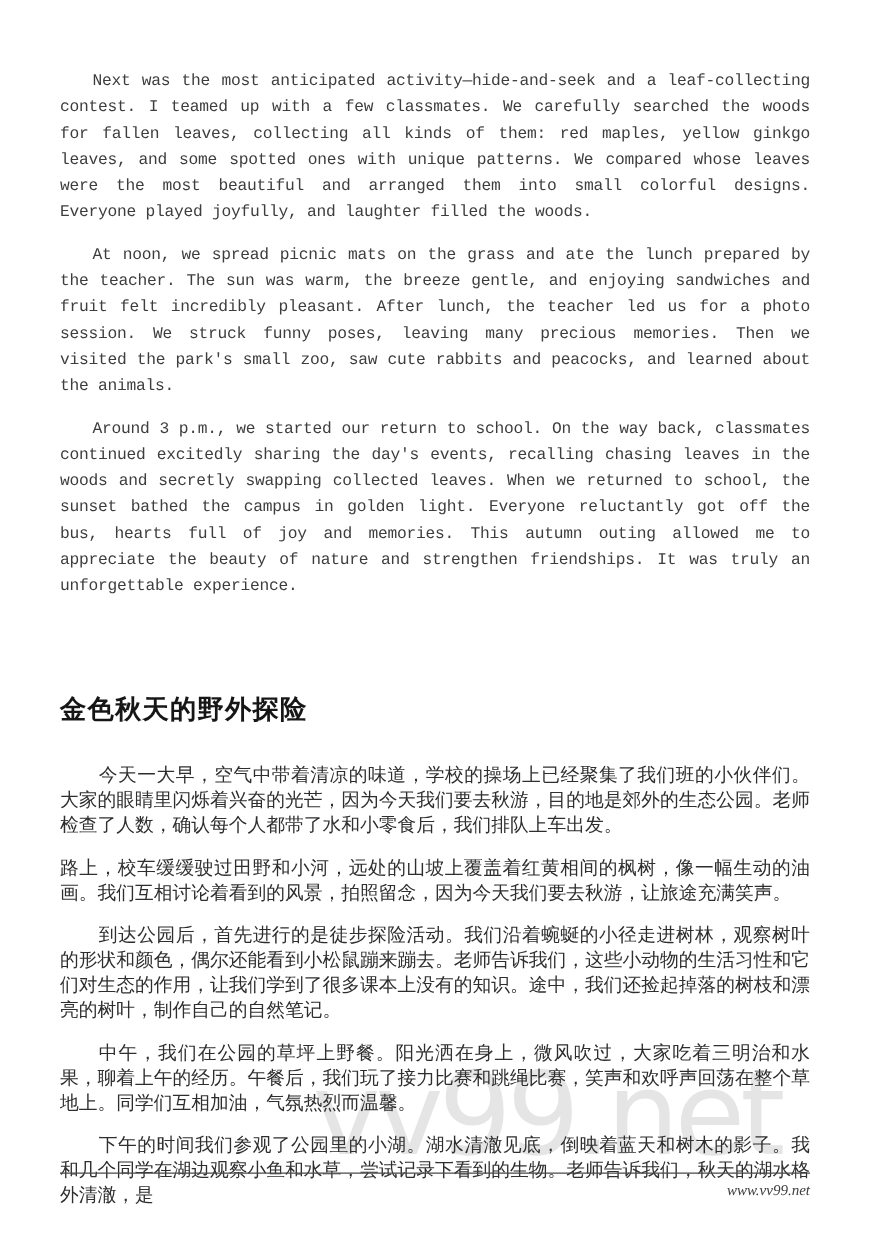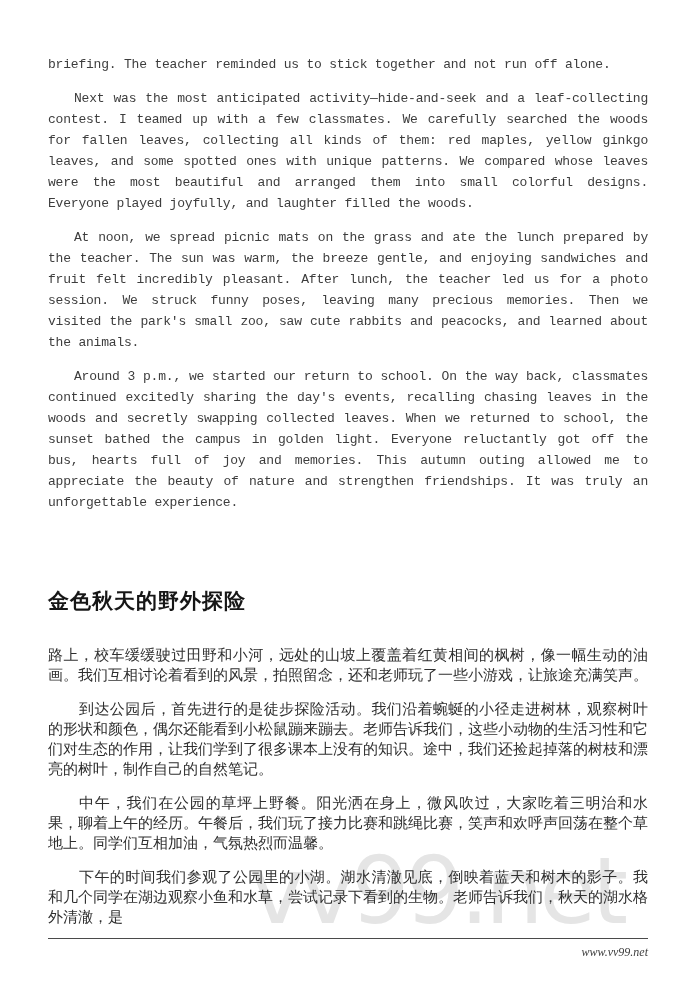--- a/index.html
+++ b/index.html
@@ -83,32 +83,32 @@
 </style>
 </head>
 <body>
 
 <div class="page">
 
   <div class="watermark">vv99.net</div>
 
   <div class="content">
 
-    <p class="en">briefing. The teacher reminded us to stick together and not run off alone.</p>
 
     <p class="en indent">Next was the most anticipated activity—hide-and-seek and a leaf-collecting contest. I teamed up with a few classmates. We carefully searched the woods for fallen leaves, collecting all kinds of them: red maples, yellow ginkgo leaves, and some spotted ones with unique patterns. We compared whose leaves were the most beautiful and arranged them into small colorful designs. Everyone played joyfully, and laughter filled the woods.</p>
 
     <p class="en indent">At noon, we spread picnic mats on the grass and ate the lunch prepared by the teacher. The sun was warm, the breeze gentle, and enjoying sandwiches and fruit felt incredibly pleasant. After lunch, the teacher led us for a photo session. We struck funny poses, leaving many precious memories. Then we visited the park's small zoo, saw cute rabbits and peacocks, and learned about the animals.</p>
 
     <p class="en indent">Around 3 p.m., we started our return to school. On the way back, classmates continued excitedly sharing the day's events, recalling chasing leaves in the woods and secretly swapping collected leaves. When we returned to school, the sunset bathed the campus in golden light. Everyone reluctantly got off the bus, hearts full of joy and memories. This autumn outing allowed me to appreciate the beauty of nature and strengthen friendships. It was truly an unforgettable experience.</p>
 
     <h1 class="essay-title">金色秋天的野外探险</h1>
 
+    <p class="zh indent">今天一大早，空气中带着清凉的味道，学校的操场上已经聚集了我们班的小伙伴们。大家的眼睛里闪烁着兴奋的光芒，因为今天我们要去秋游，目的地是郊外的生态公园。老师检查了人数，确认每个人都带了水和小零食后，我们排队上车出发。</p>
 
-    <p class="zh">路上，校车缓缓驶过田野和小河，远处的山坡上覆盖着红黄相间的枫树，像一幅生动的油画。我们互相讨论着看到的风景，拍照留念，还和老师玩了一些小游戏，让旅途充满笑声。</p>
+    <p class="zh">路上，校车缓缓驶过田野和小河，远处的山坡上覆盖着红黄相间的枫树，像一幅生动的油画。我们互相讨论着看到的风景，拍照留念，因为今天我们要去秋游，让旅途充满笑声。</p>
 
     <p class="zh indent">到达公园后，首先进行的是徒步探险活动。我们沿着蜿蜒的小径走进树林，观察树叶的形状和颜色，偶尔还能看到小松鼠蹦来蹦去。老师告诉我们，这些小动物的生活习性和它们对生态的作用，让我们学到了很多课本上没有的知识。途中，我们还捡起掉落的树枝和漂亮的树叶，制作自己的自然笔记。</p>
 
     <p class="zh indent">中午，我们在公园的草坪上野餐。阳光洒在身上，微风吹过，大家吃着三明治和水果，聊着上午的经历。午餐后，我们玩了接力比赛和跳绳比赛，笑声和欢呼声回荡在整个草地上。同学们互相加油，气氛热烈而温馨。</p>
 
     <p class="zh indent">下午的时间我们参观了公园里的小湖。湖水清澈见底，倒映着蓝天和树木的影子。我和几个同学在湖边观察小鱼和水草，尝试记录下看到的生物。老师告诉我们，秋天的湖水格外清澈，是</p>
 
   </div>
 
   <div class="footer-line"></div>

